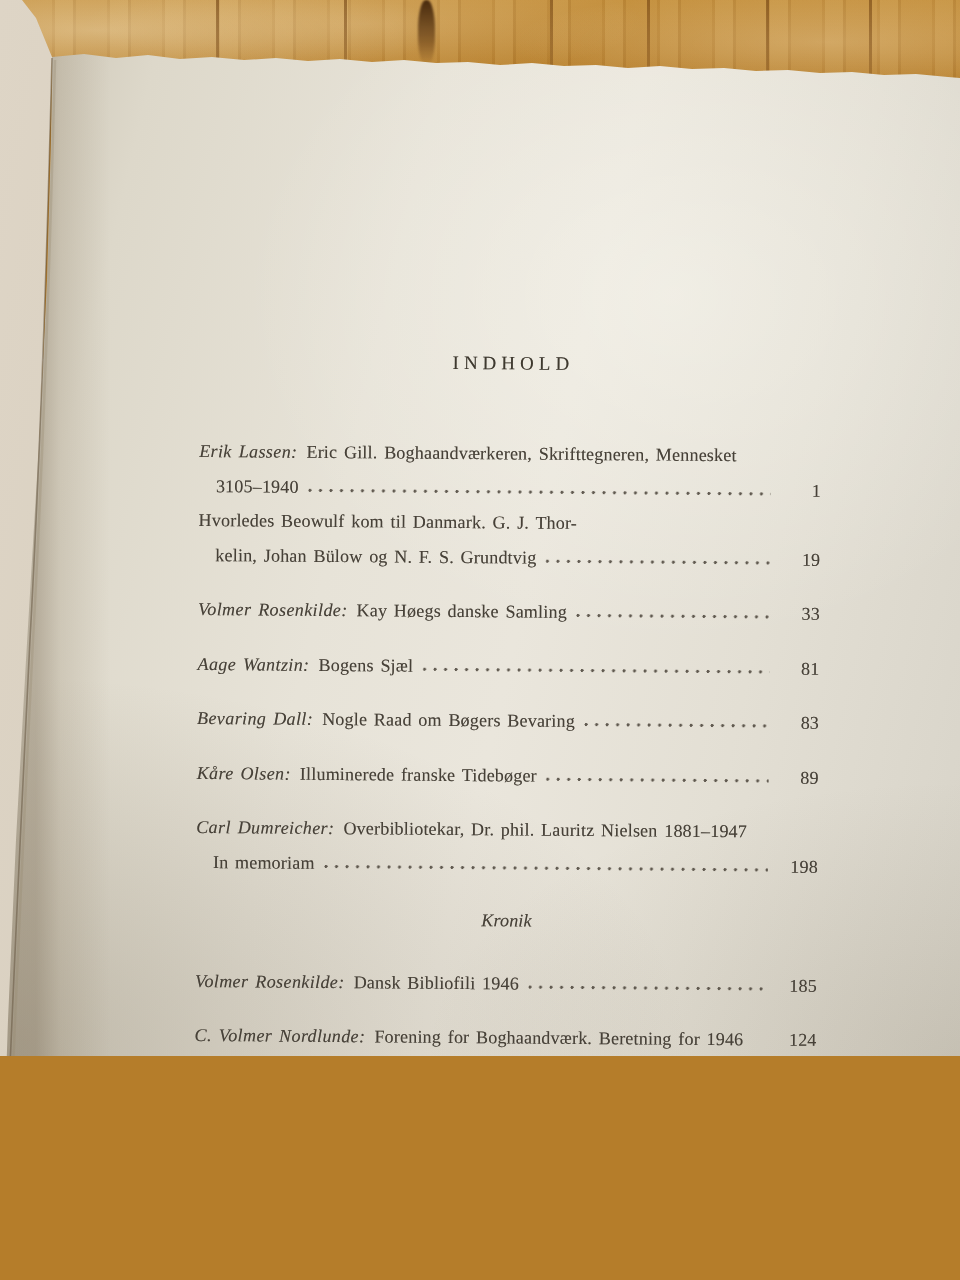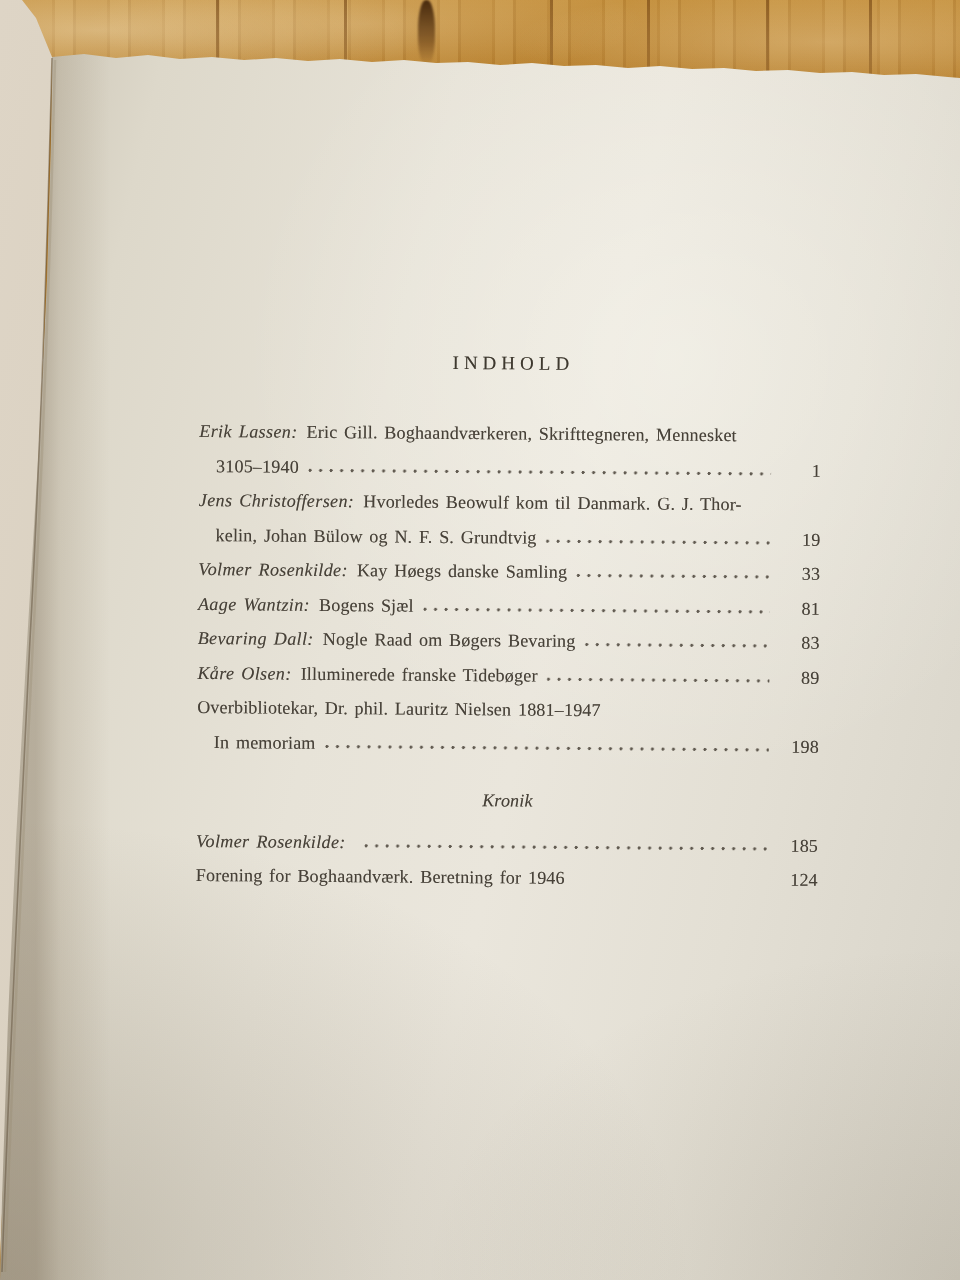--- a/index.html
+++ b/index.html
@@ -1,21 +1,21 @@
 <!DOCTYPE html>
 <html style="--paper: #e7e3d8; --wood: #b57d2a; --ink: #474138;"><head>
 <meta charset="utf-8">
 <style>
   html,body{margin:0;padding:0;}
   body{
     width:960px;height:1280px;overflow:hidden;position:relative;
     font-family:"Liberation Serif","DejaVu Serif",serif;
     background:#b57d2a;
   }
-  .stage{position:absolute;inset:0;width:960px;height:1280px;overflow:hidden;}
+  .stage{position:absolute;inset:0;width:960px;height:1056px;overflow:hidden;}
 
   
   .wood{
     position:absolute;left:0;top:0;width:960px;height:120px;
     background:
       radial-gradient(60% 80% at 10% 25%, rgba(255,246,222,.40), transparent 60%),
       radial-gradient(45% 70% at 38% 20%, rgba(255,240,210,.22), transparent 65%),
       radial-gradient(55% 75% at 86% 35%, rgba(255,238,205,.28), transparent 60%),
       repeating-linear-gradient(90deg,
         rgba(255,226,165,.10) 0 18px, rgba(122,72,16,.12) 18px 21px,
@@ -65,21 +65,21 @@
     color:#474138;font-size:18px;letter-spacing:.2px;word-spacing:2px;
     transform:rotate(.45deg);transform-origin:0 0;
     text-shadow:0 0 .5px rgba(74,68,60,.45);
   }
   .title{
     font-size:19px;letter-spacing:5px;padding-left:5px;text-align:center;
     color:#3e392f;margin:0 0 42px 0;font-weight:normal;
   }
   .row{display:flex;align-items:baseline;line-height:34.5px;white-space:nowrap;}
   .row.indent{padding-left:17px;}
-  .author{font-style:italic;margin-right:9px;letter-spacing:.4px;}
+  .author{font-style:italic;margin-right:9px;letter-spacing:.4px;margin-top:20px;}
   .dots{
     flex:1 1 auto;height:7px;margin:0 10px 0 9px;
     background-image:radial-gradient(circle at 2px 4.4px, rgba(78,71,61,.88) 1.35px, rgba(78,71,61,0) 1.75px);
     background-size:10.5px 7px;background-repeat:repeat-x;background-position:0 100%;
   }
   .spacer{flex:1 1 auto;}
   .page-num{min-width:40px;text-align:right;}
   .kronik{line-height:34.5px;margin-top:22px;margin-bottom:8px;text-align:center;font-style:italic;}
 </style>
 </head>
@@ -112,21 +112,20 @@
         <div class="row">
           <em class="author">Erik Lassen:</em>
           <span class="text">Eric Gill. Boghaandværkeren, Skrifttegneren, Mennesket</span>
         </div>
         <div class="row indent">
           <span class="text">3105–1940</span>
           <span class="dots"></span>
           <span class="page-num">1</span>
         </div>
         <div class="row">
-          <em class="author">Jens Christoffersen:</em>
           <span class="text">Hvorledes Beowulf kom til Danmark. G. J. Thor-</span>
         </div>
         <div class="row indent">
           <span class="text">kelin, Johan Bülow og N. F. S. Grundtvig</span>
           <span class="dots"></span>
           <span class="page-num">19</span>
         </div>
         <div class="row">
           <em class="author">Volmer Rosenkilde:</em>
           <span class="text">Kay Høegs danske Samling</span>
@@ -145,34 +144,37 @@
           <span class="dots"></span>
           <span class="page-num">83</span>
         </div>
         <div class="row">
           <em class="author">Kåre Olsen:</em>
           <span class="text">Illuminerede franske Tidebøger</span>
           <span class="dots"></span>
           <span class="page-num">89</span>
         </div>
         <div class="row">
+          <em class="author">Carl Dumreicher:</em>
           <span class="text">Overbibliotekar, Dr. phil. Lauritz Nielsen 1881–1947</span>
         </div>
         <div class="row indent">
           <span class="text">In memoriam</span>
           <span class="dots"></span>
           <span class="page-num">198</span>
         </div>
         <div class="kronik">Kronik</div>
         <div class="row">
           <em class="author">Volmer Rosenkilde:</em>
+          <span class="text">Dansk Bibliofili 1946</span>
           <span class="dots"></span>
           <span class="page-num">185</span>
         </div>
         <div class="row">
+          <em class="author">C. Volmer Nordlunde:</em>
           <span class="text">Forening for Boghaandværk. Beretning for 1946</span>
           <span class="spacer"></span>
           <span class="page-num">124</span>
         </div>
       </div>
   </div>
 
 </div>
 
 </body></html>

